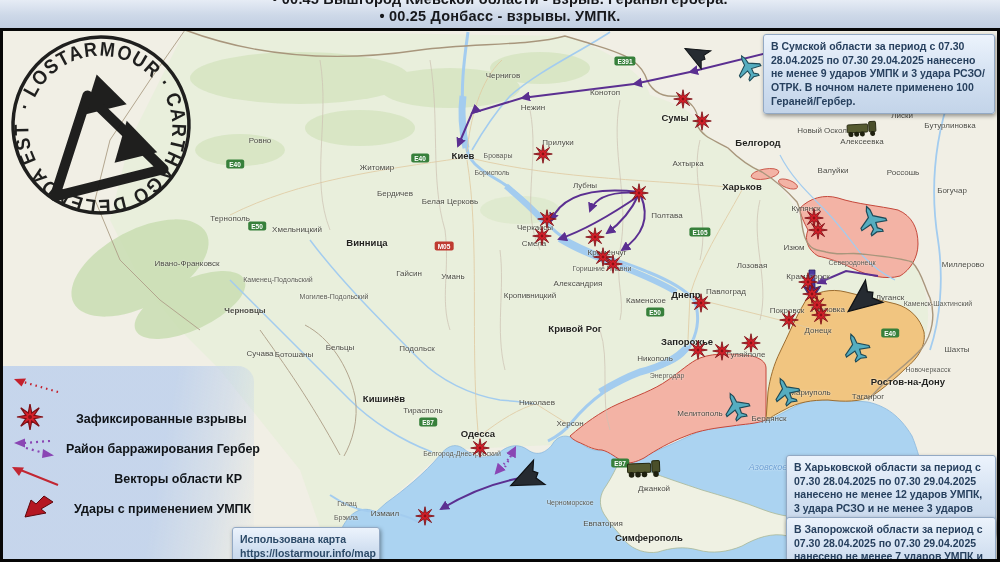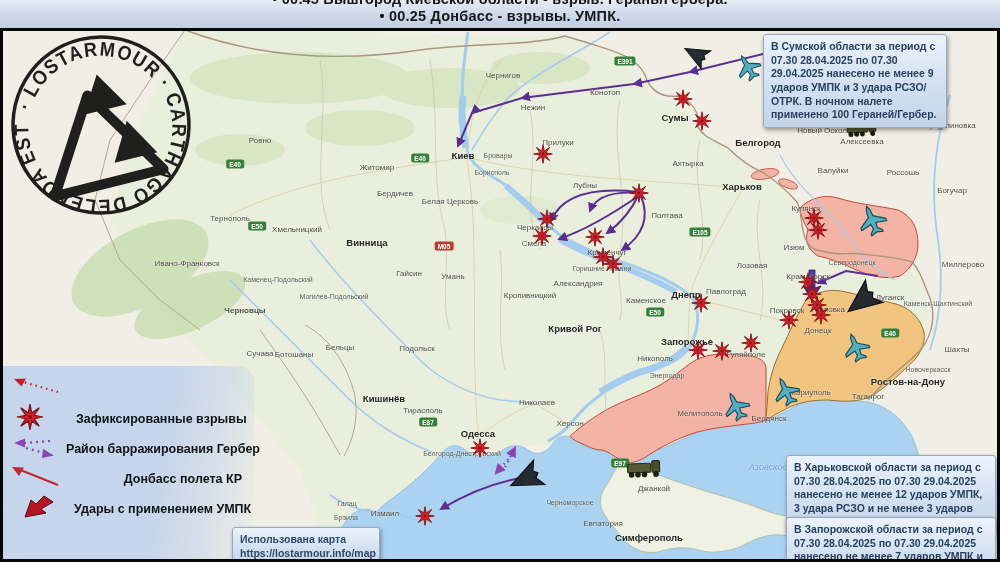--- a/index.html
+++ b/index.html
@@ -35,21 +35,21 @@
           background:linear-gradient(100deg,rgba(196,212,235,.97) 62%,rgba(196,212,235,.55) 82%,rgba(196,212,235,0) 100%);}
   .lrow{display:flex;align-items:center;height:30px;}
   .lico{width:60px;flex:none;}
   .llab{flex:1;text-align:right;font-size:12.5px;font-weight:600;color:#101418;
         padding-right:4px;white-space:nowrap;}
   
   .ibox{position:absolute;z-index:25;box-sizing:border-box;border:1px solid #93a9c4;
         border-radius:3px;background:linear-gradient(180deg,#ecf3fc 0%,#d2e0f1 55%,#c3d4e9 100%);
         box-shadow:1px 2px 4px rgba(0,0,0,.4);padding:5px 7px;font-size:10.5px;line-height:1.3;
         font-weight:600;color:#27405e;}
-  #box-sumy{left:763px;top:34px;width:184px;}
+  #box-sumy{left:763px;top:34px;width:232px;}
   #box-kharkiv{left:786px;top:455px;width:210px;}
   #box-zap{left:786px;top:517px;width:210px;}
   #box-attr{left:232px;top:527px;width:148px;color:#2c4a68;}
 </style>
 </head>
 <body>
 
 <div id="stage">
 
   <svg id="map" viewBox="0 0 1000 562" width="1000" height="562">
@@ -474,21 +474,21 @@
       </span>
       <span class="llab">Район барражирования Гербер</span>
     </div>
     <div class="lrow">
       <span class="lico">
         <svg width="56" height="26">
             <path d="M52,21 L12,5" stroke="#c22733" stroke-width="2" fill="none"></path>
             <polygon points="6,3 18,3.5 13,12" fill="#c22733"></polygon>
           </svg>
       </span>
-      <span class="llab">Донбасс полета КР</span>
+      <span class="llab">Векторы области КР</span>
     </div>
     <div class="lrow">
       <span class="lico" style="padding-left:8px">
         <svg width="48" height="26">
             <path d="M30,2 L39,8 L27,15 L32,19 L11,23 L17,6 L22,10 Z" fill="#b51722" stroke="#5c070d" stroke-width="1"></path>
           </svg>
       </span>
       <span class="llab">Удары с применением УМПК</span>
     </div>
   </div>

